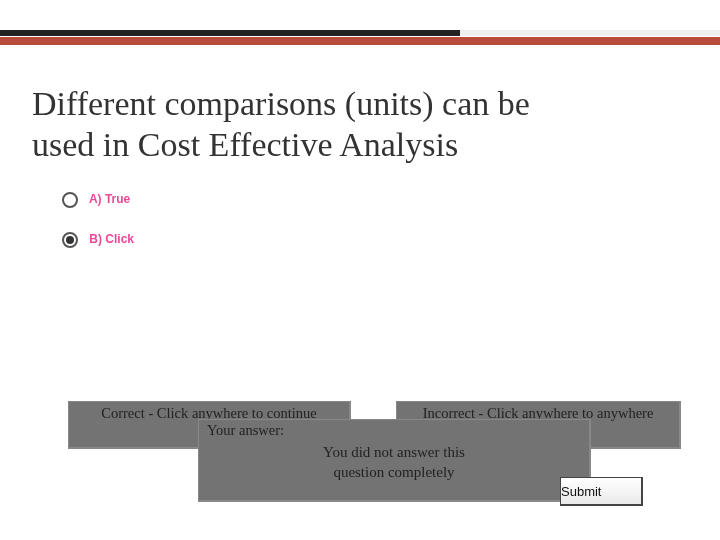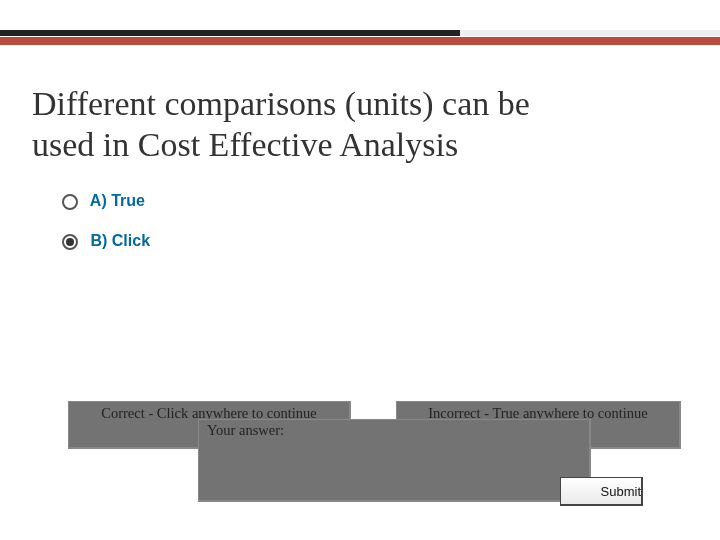--- a/index.html
+++ b/index.html
@@ -4,40 +4,40 @@
 <style>
   html,body{margin:0;padding:0;width:720px;height:540px;background:#fff;font-family:Verdana,Geneva,sans-serif;color:#222;overflow:hidden}
   .stage{position:relative;width:572px;height:540px}
   
   .stripe{position:absolute;left:0;right:0}
   .stripe-black{top:30px;height:6px;background:#222}
   .stripe-red{top:37px;height:8px;background:#b84b3a}
   
   .title{position:absolute;left:32px;top:84px;font-family:Georgia,'Times New Roman',serif;font-size:34px;color:#333;line-height:1.2}
   
-  .option{position:absolute;left:62px;font-size:16px;font-weight:bold;color:#0369a1}
+  .option{position:absolute;left:62px;font-size:12px;font-weight:bold;color:#ec4899}
   .radio{display:inline-block;width:12px;height:12px;border:2px solid #555;border-radius:50%;margin-right:8px;vertical-align:middle;position:relative}
   .radio.selected::after{content:"";position:absolute;left:2px;top:2px;width:8px;height:8px;background:#333;border-radius:50%}
   .optA{top:192px}
   .optB{top:232px}
   
   .popup{
     position:absolute;background:#737373;border:1px solid #888;border-bottom-width:2px;border-right-width:2px;
     font-family:Liberation Serif, serif;text-align:center;color:#222;
   }
   .popup-correct{left:68px;top:401px;width:280px;height:42px;font-size:14.5px;padding-top:3px}
   .popup-incorrect{left:396px;top:401px;width:282px;height:42px;font-size:14.5px;padding-top:3px}
   .popup-answer{left:198px;top:419px;width:390px;height:80px;font-size:14.5px;padding-top:0}
   .popup-answer .hdr{text-align:left;padding:2px 8px 4px}
   .popup-answer .msg{font-size:15px;line-height:1.3}
   
   .btn{
     position:absolute;width:90px;height:26px;border:1px solid #444;border-bottom-width:2px;border-right-width:2px;
     background:linear-gradient(#fff,#eaeaea);font-size:13px;font-family:Verdana,sans-serif;color:#111;
-    display:flex;align-items:center;justify-content:flex-end;cursor:pointer;
+    display:flex;align-items:center;justify-content:flex-start;cursor:pointer;
   }
   .btn-submit{left:593px;top:477px}
   .btn-clear{left:692px;top:477px;width:80px}
   
   .btn-submit{left:560px}
   .btn-clear{left:660px;width:55px}
   
   .btn-submit{left:565px;width:80px}
   .btn-clear{left:655px;width:60px}
   
@@ -66,24 +66,28 @@
   </div>
   <div class="option optB">
     <span class="radio selected"></span>
     <span>B) Click</span>
   </div>
 
   <div class="popup popup-correct">
     <span>Correct - Click anywhere to continue</span>
   </div>
   <div class="popup popup-incorrect">
-    <span>Incorrect - True anywhere to continue</span>
+    <span>Incorrect - Click anywhere to anywhere</span>
   </div>
 
   <div class="popup popup-answer">
     <div class="hdr">Your answer:</div>
+    <div class="msg">
+      <span>You did not answer this</span><br>
+      <span>question completely</span>
+    </div>
   </div>
 
   <div class="btn btn-submit">
     <span>Submit</span>
   </div>
 
 </div>
 
 </body></html>

